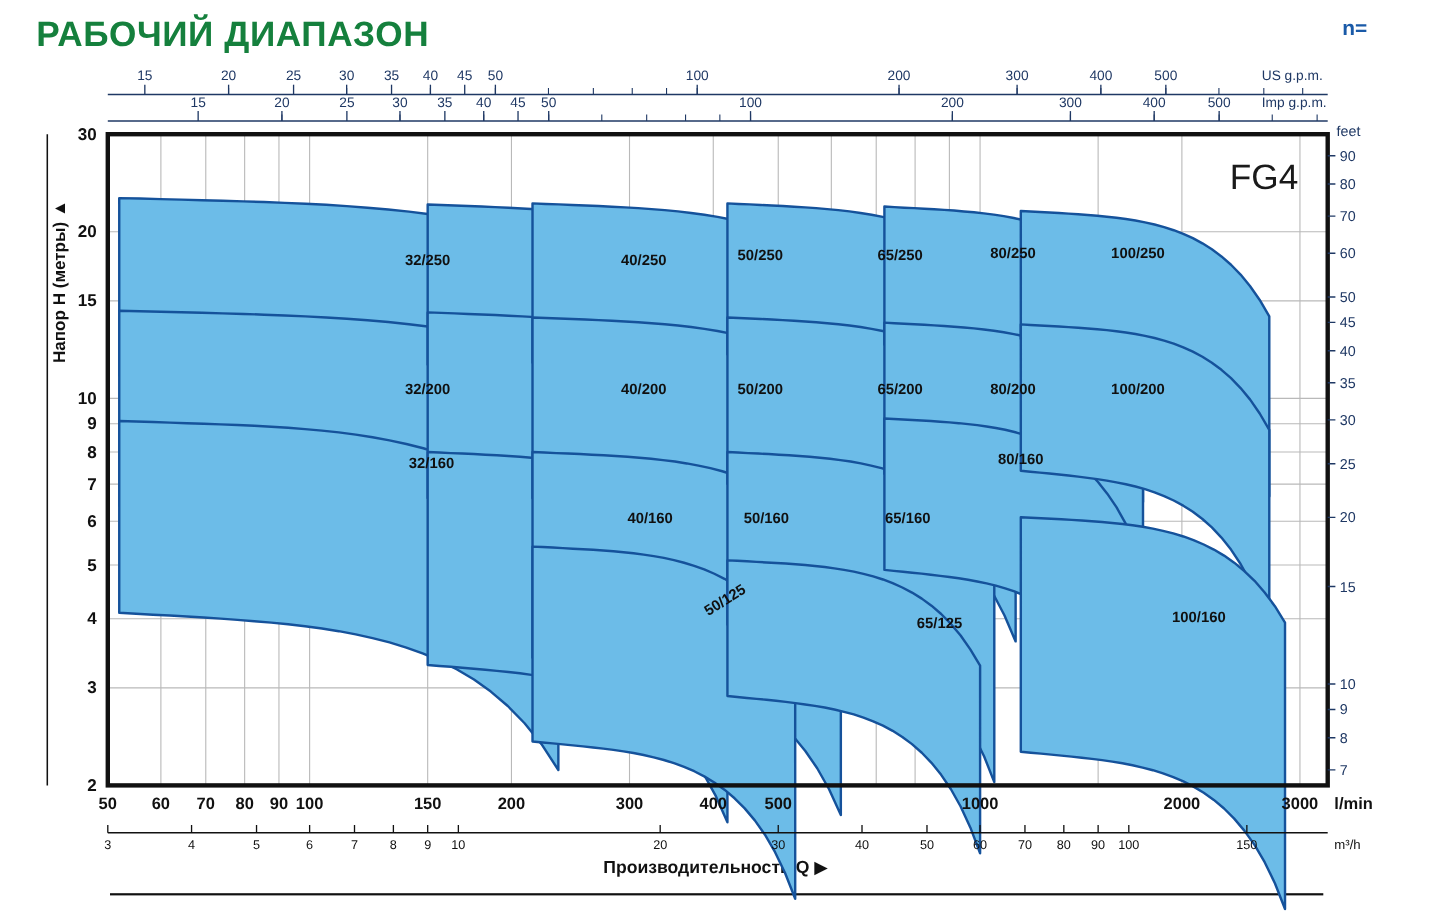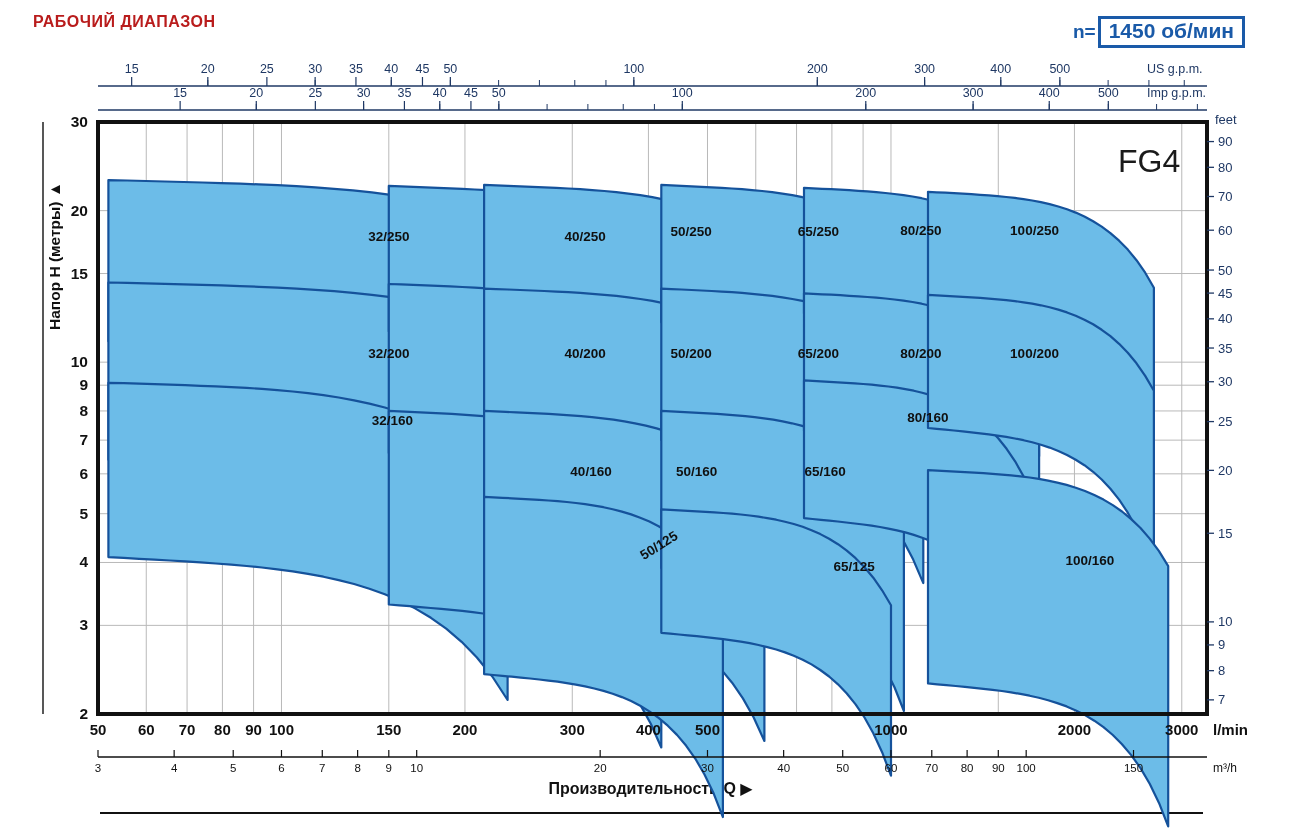--- a/index.html
+++ b/index.html
@@ -1,20 +1,20 @@
 <!DOCTYPE html>
 <html><head>
 <meta charset="utf-8">
 <style>
   html,body{margin:0;padding:0;background:#ffffff;}
   body{width:1301px;height:834px;position:relative;overflow:hidden;
        font-family:"Liberation Sans","DejaVu Sans",sans-serif;}
 
-  #title{position:absolute;left:33px;top:13px;font-size:16px;font-weight:bold;
-         color:#b91c1c;letter-spacing:0.5px;}
+  #title{position:absolute;left:33px;top:13px;font-size:32px;font-weight:bold;
+         color:#15803d;letter-spacing:0.5px;}
 
   #speed-wrap{position:absolute;right:56px;top:16px;display:flex;align-items:center;
               color:#1a5aa8;font-weight:bold;font-size:19px;}
   #speed-eq{margin-right:2px;}
   #speed-box{border:3px solid #1a5aa8;padding:1px 8px 3px 8px;font-size:21px;line-height:1.05;}
 
   #stage{position:absolute;left:0;top:0;width:1301px;height:834px;}
 
   .ax-lab{font-size:12.5px;fill:#1f3864;font-family:"Liberation Sans",sans-serif;}
   .ax-lab-b{font-size:15px;fill:#111111;font-weight:bold;font-family:"Liberation Sans",sans-serif;}
@@ -32,21 +32,20 @@
           font-size:16px;font-weight:bold;color:#111;}
   #botrule{position:absolute;left:100px;top:812px;width:1103px;height:2px;background:#111;}
 </style>
 </head>
 <body>
 
 <div id="title">РАБОЧИЙ ДИАПАЗОН</div>
 
 <div id="speed-wrap">
   <span id="speed-eq">n=</span>
-  <span id="speed-box">1450 об/мин</span>
 </div>
 
 <div id="ylabel">Напор H (метры) ▲</div>
 <div id="xlabel">Производительность Q  ▶</div>
 <div id="botrule"></div>
 
 <svg id="stage" width="1301" height="834" viewBox="0 0 1301 834">
   <g id="g-grid">
       <rect x="98" y="122" width="1109" height="592" fill="#ffffff"></rect>
       <line x1="146.26044601152495" y1="122" x2="146.26044601152495" y2="714" stroke="#b9b9b9" stroke-width="1"></line>

